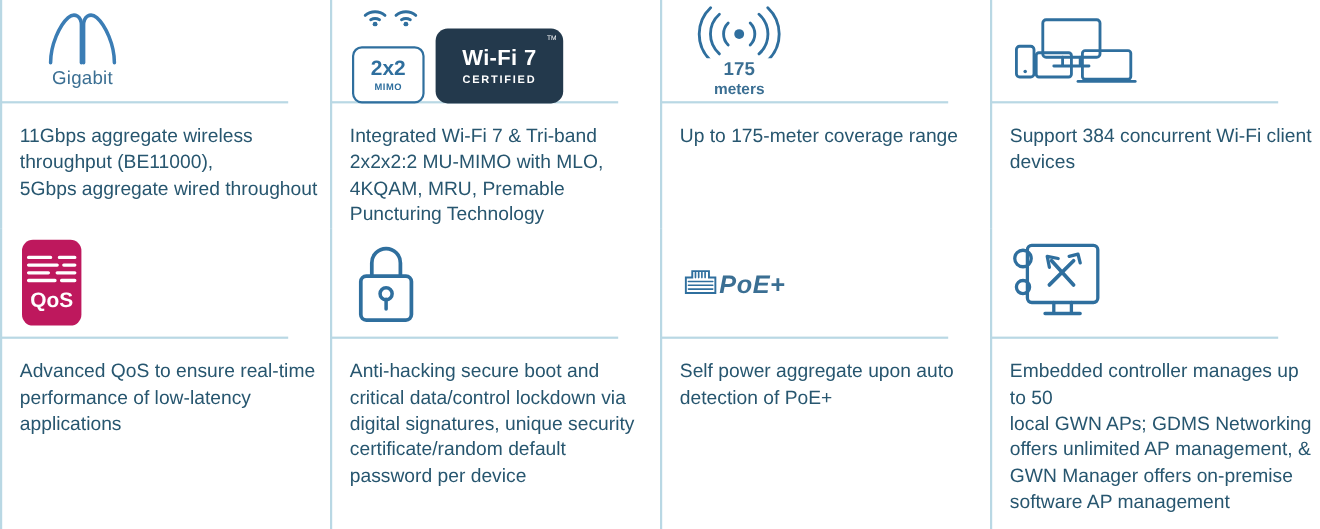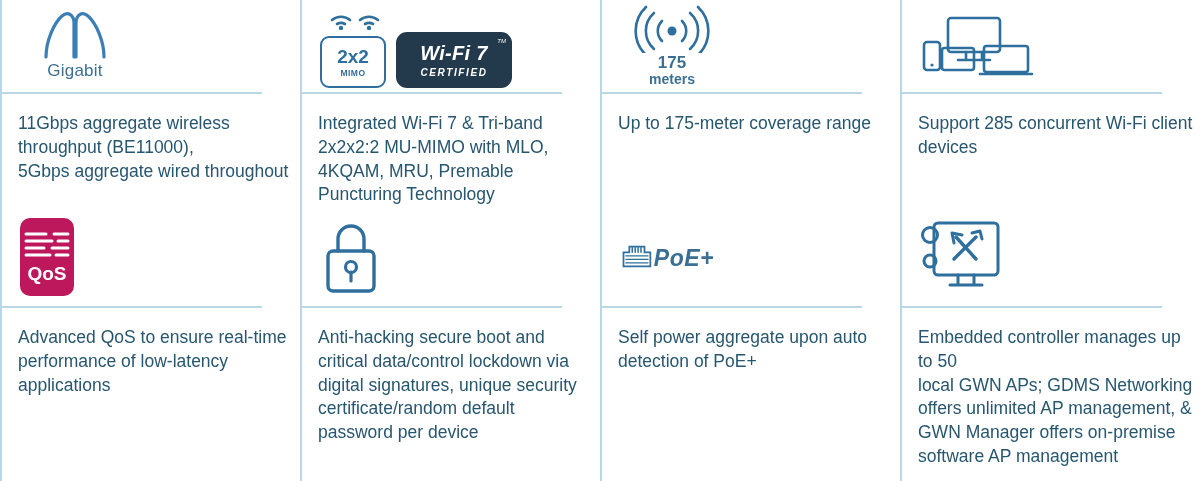--- a/index.html
+++ b/index.html
@@ -97,29 +97,28 @@
   }
   .mimo-badge .small {
     font-size: 8.5px;
     font-weight: bold;
     color: #2f6f9e;
     margin-top: 3px;
     letter-spacing: .5px;
   }
   .wifi-cert {
     width: 116px;
-    height: 56px;
+    height: 68px;
     background: #23394c;
     border-radius: 11px;
     display: flex;
     flex-direction: column;
     align-items: center;
     justify-content: center;
     position: relative;
-    font-style: italic;
   }
   .wifi-cert .line1 {
     color: #ffffff;
     font-size: 20px;
     font-weight: bold;
     letter-spacing: .3px;
     line-height: 1;
   }
   .wifi-cert .line2 {
     color: #ffffff;
@@ -268,21 +267,21 @@
         <rect x="28" y="4" width="52" height="34" rx="3" fill="none" stroke="#2f6f9e" stroke-width="2.6"></rect>
         <path d="M46 38 L46 46 M62 38 L62 46 M38 46 L70 46" fill="none" stroke="#2f6f9e" stroke-width="2.6" stroke-linecap="round"></path>
         <rect x="4" y="28" width="16" height="28" rx="3" fill="none" stroke="#2f6f9e" stroke-width="2.6"></rect>
         <circle cx="12" cy="51" r="1.6" fill="#2f6f9e"></circle>
         <rect x="22" y="34" width="32" height="22" rx="2.5" fill="none" stroke="#2f6f9e" stroke-width="2.6"></rect>
         <rect x="64" y="32" width="44" height="26" rx="2.5" fill="none" stroke="#2f6f9e" stroke-width="2.6"></rect>
         <path d="M60 60 L112 60" stroke="#2f6f9e" stroke-width="2.6" stroke-linecap="round"></path>
       </svg>
     </div>
     <div class="hrule"></div>
-    <div class="desc">Support 285 concurrent Wi-Fi client devices</div>
+    <div class="desc">Support 384 concurrent Wi-Fi client devices</div>
   </div>
 
   <div class="cell r2">
     <div class="vrule"></div>
     <div class="icon-area">
       <div class="qos-box">
         <svg width="54" height="30" viewBox="0 0 54 30">
           <g stroke="#ffffff" stroke-width="3" stroke-linecap="round">
             <path d="M6 4 H26 M6 11 H32 M6 18 H24 M6 25 H30"></path>
             <path d="M34 4 H48 M38 11 H48 M32 18 H48 M36 25 H48"></path>

